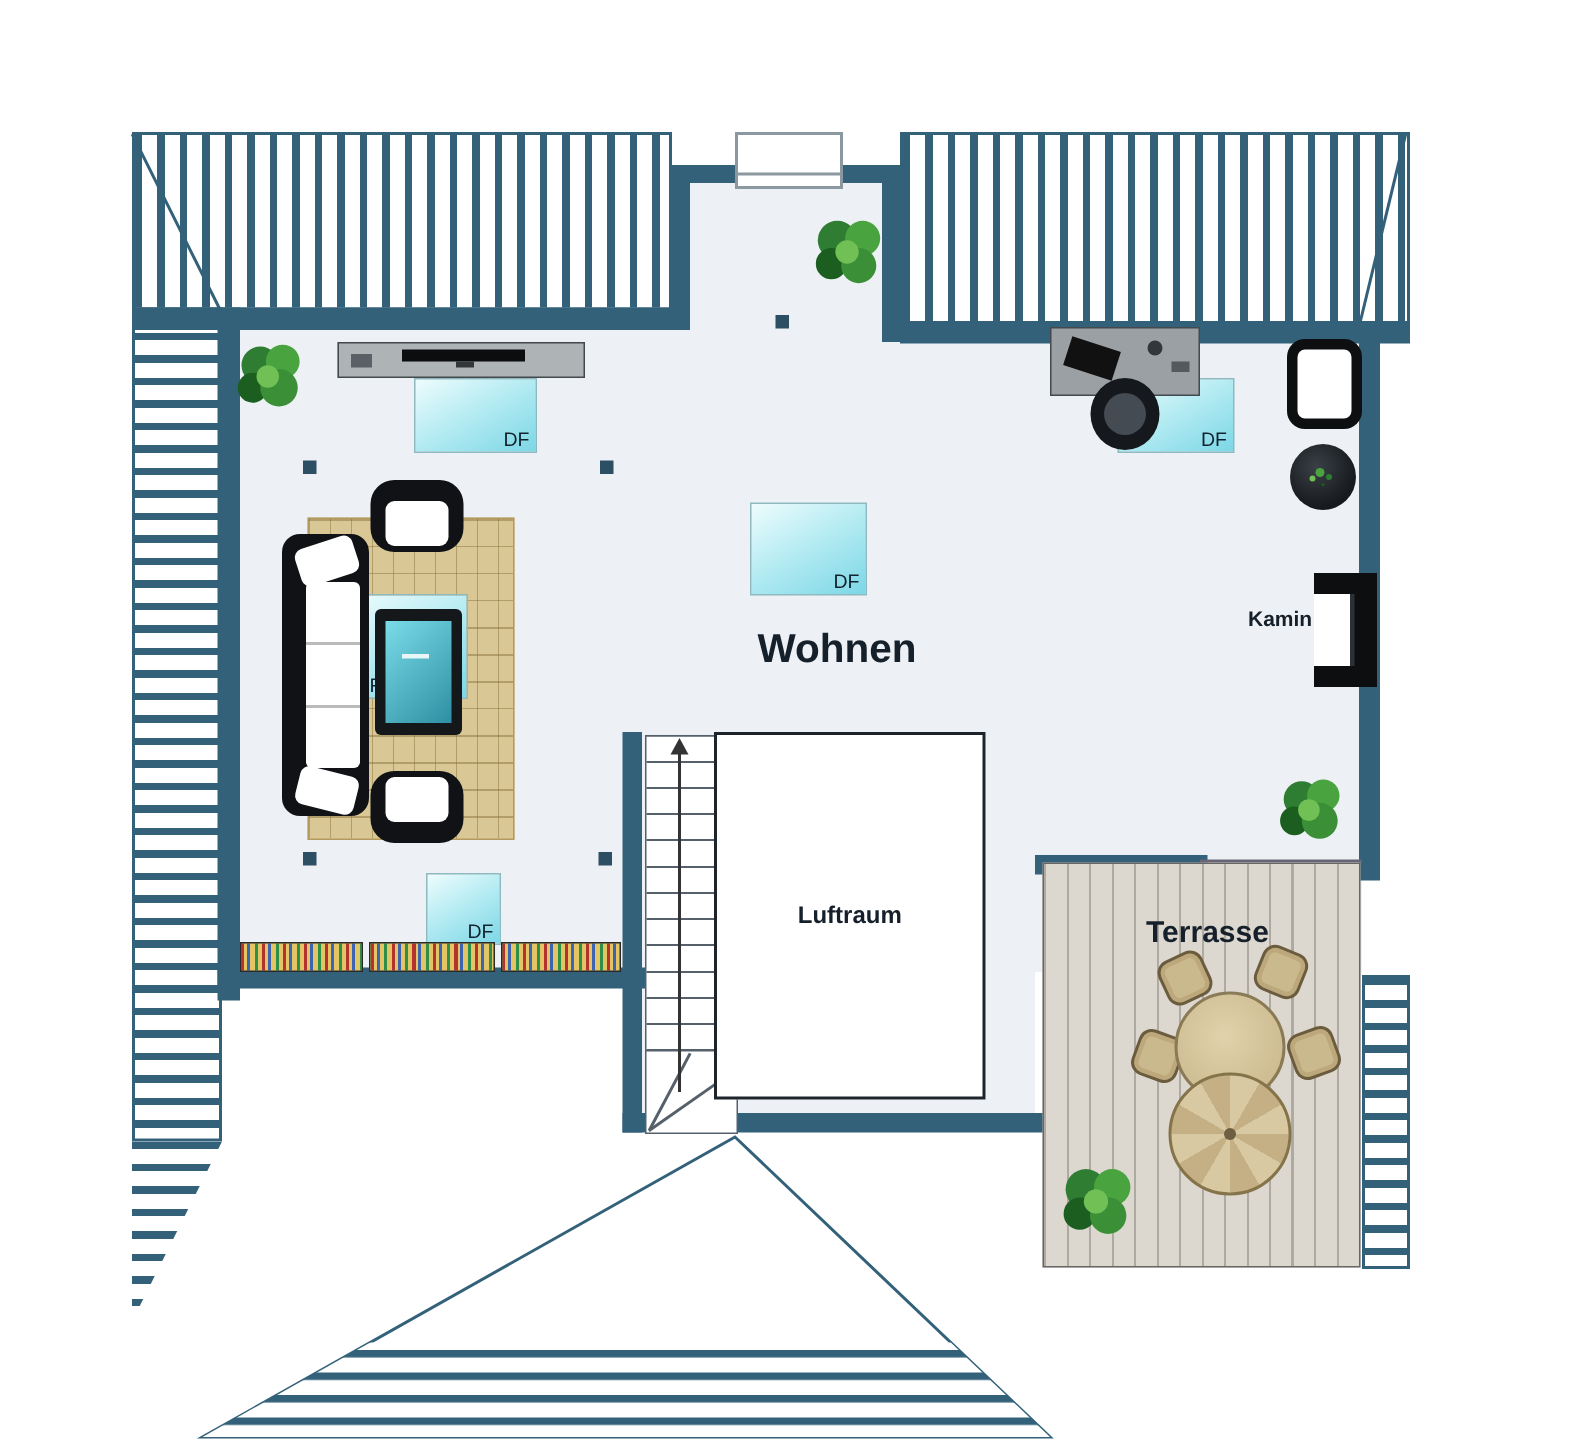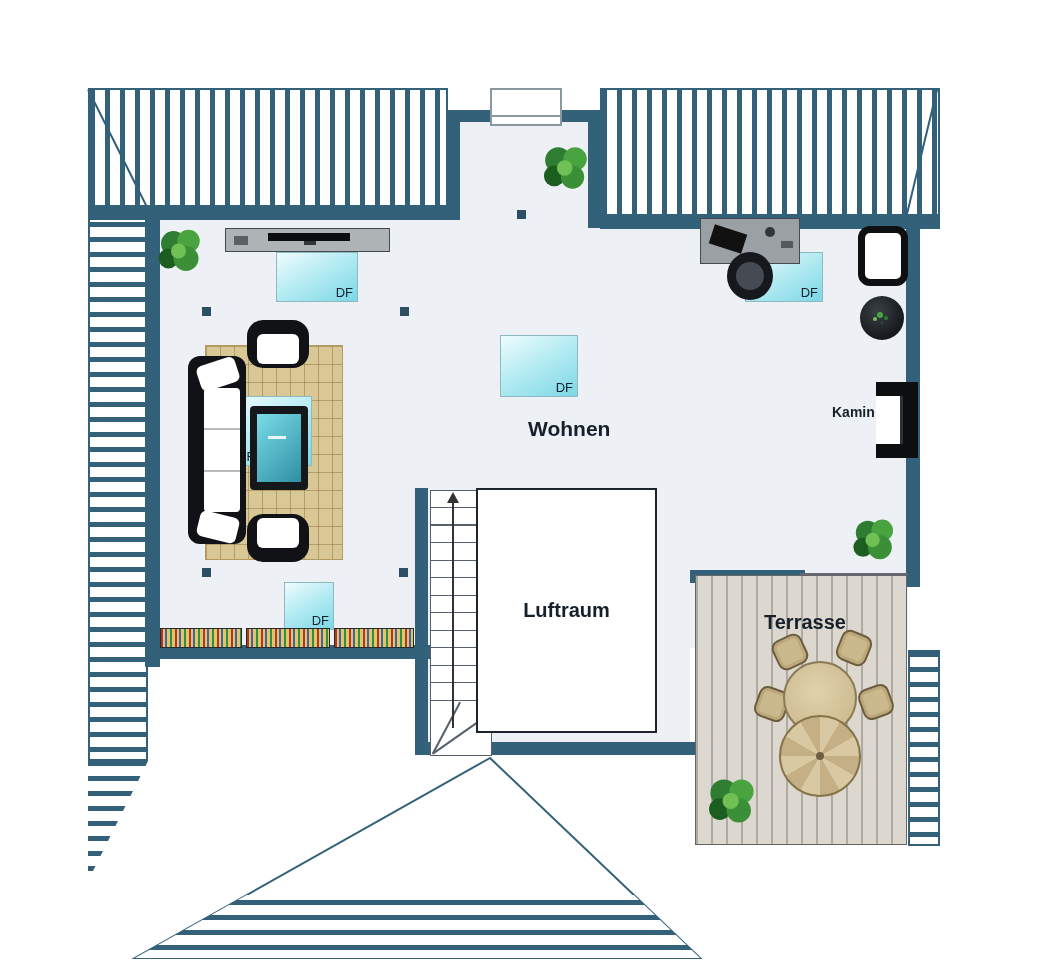--- a/index.html
+++ b/index.html
@@ -147,21 +147,21 @@
   <div class="abs plant" style="left:540px;top:142px;width:52px;height:52px;">
     <svg viewBox="0 0 40 40">
         <circle cx="14" cy="14" r="10" fill="#2e7d32"></circle>
         <circle cx="27" cy="13" r="9" fill="#49a33e"></circle>
         <circle cx="11" cy="26" r="8" fill="#1b5e20"></circle>
         <circle cx="25" cy="27" r="9" fill="#3a8f37"></circle>
         <circle cx="19" cy="20" r="6" fill="#71c055"></circle>
       </svg>
   </div>
 
-  <div class="abs room-label" style="left:505px;top:417px;font-size:21px;margin-left:23px;">Wohnen</div>
+  <div class="abs room-label" style="left:505px;top:417px;font-size:27px;">Wohnen</div>
 
   <div class="abs" style="left:700px;top:218px;width:100px;height:46px;background:#9aa0a4;border:1px solid #44494d;box-sizing:border-box;">
     <div class="abs" style="left:10px;top:10px;width:34px;height:20px;background:#111;transform:rotate(18deg);"></div>
     <div class="abs" style="left:64px;top:8px;width:10px;height:10px;background:#33373a;border-radius:50%;"></div>
     <div class="abs" style="left:80px;top:22px;width:12px;height:7px;background:#55595d;"></div>
   </div>
   <div class="abs" style="left:727px;top:252px;width:46px;height:48px;background:#15181c;border-radius:50%;">
     <div class="abs" style="left:9px;top:10px;width:28px;height:28px;background:#454b52;border-radius:50%;"></div>
   </div>
 
@@ -189,21 +189,21 @@
 
   <div class="abs stairs" style="left:430px;top:490px;width:48px;height:250px;"></div>
   <div class="abs" style="left:430px;top:700px;width:62px;height:56px;background:#fff;border:1.5px solid #55606a;box-sizing:border-box;">
     <div class="wline" style="left:1px;top:52px;width:60px;transform:rotate(-35deg);"></div>
     <div class="wline" style="left:1px;top:52px;width:58px;transform:rotate(-62deg);"></div>
   </div>
   <div class="abs arrow-line" style="left:452px;top:502px;height:226px;"></div>
   <div class="abs arrow-head" style="left:447px;top:492px;"></div>
 
   <div class="abs" style="left:476px;top:488px;width:181px;height:245px;background:#fff;border:2.5px solid #1d242b;box-sizing:border-box;display:flex;align-items:center;justify-content:center;">
-    <span class="room-label" style="font-size:20px;text-align:right;">Luftraum</span>
+    <span class="room-label" style="font-size:16px;text-align:right;">Luftraum</span>
   </div>
 
   <div class="abs shelf" style="left:160px;top:628px;width:82px;height:20px;"></div>
   <div class="abs shelf" style="left:246px;top:628px;width:84px;height:20px;"></div>
   <div class="abs shelf" style="left:334px;top:628px;width:80px;height:20px;"></div>
 
   <div class="abs" style="left:695px;top:575px;width:212px;height:270px;background:var(--deck);border:1.5px solid #666;box-sizing:border-box;
        background-image:repeating-linear-gradient(90deg,rgba(90,85,75,.35) 0 1.5px,transparent 1.5px 15px);">
     <div class="room-label" style="position:absolute;left:68px;top:35px;font-size:20px;">Terrasse</div>
 

